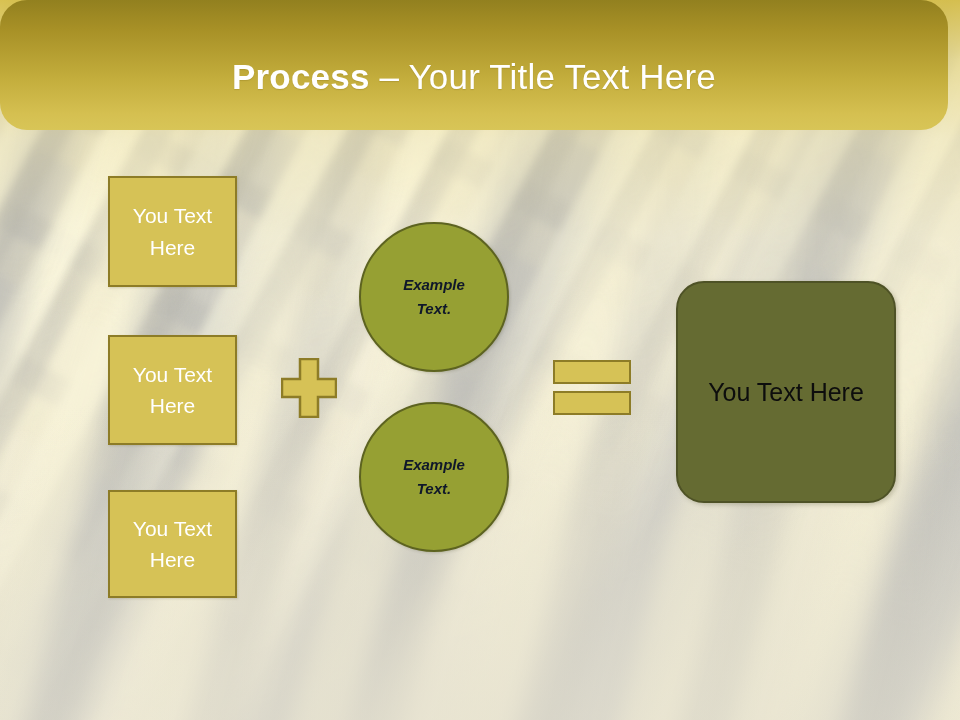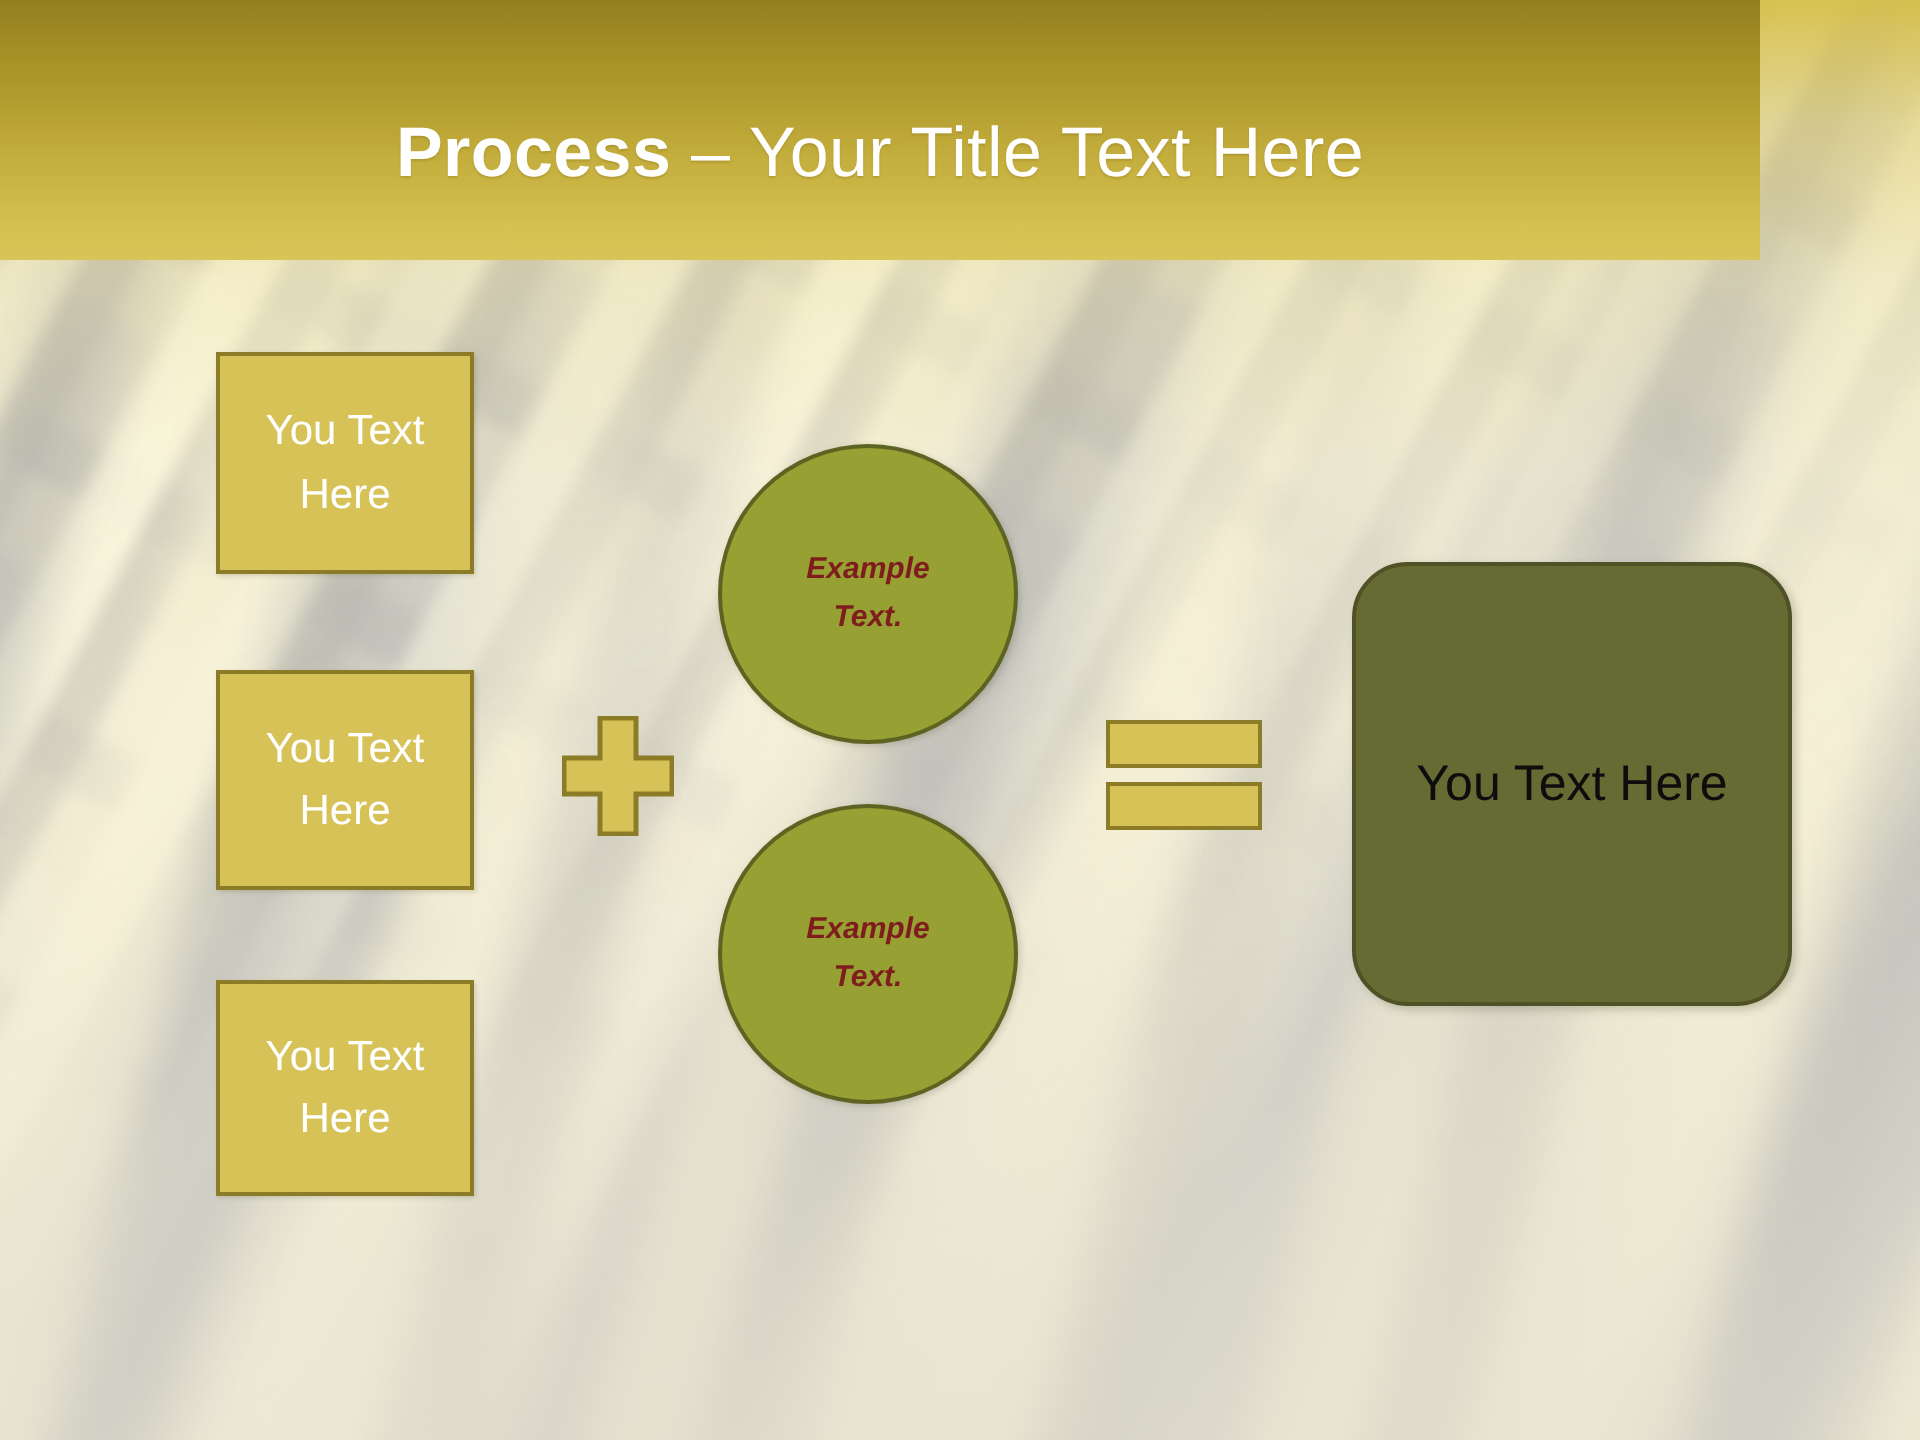--- a/index.html
+++ b/index.html
@@ -107,26 +107,27 @@
     background:
       radial-gradient(120% 80% at 50% 100%, rgba(226,222,206,0.55) 0%, rgba(226,222,206,0.0) 65%),
       linear-gradient(180deg, rgba(255,255,255,0.0) 55%, rgba(232,228,212,0.35) 100%);
   }
 
   
   .header {
     position: absolute;
     left: 0;
     top: 0;
-    width: 880px;
+    width: 948px;
     height: 130px;
     background: linear-gradient(180deg, #92801f 0%, #a79026 22%, #c3ad3c 60%, #d5c051 88%, #d8c557 100%);
     display: flex;
     align-items: center;
     justify-content: center;
+    border-radius: 27px;
   }
   .title {
     color: #ffffff;
     font-size: 35px;
     line-height: 1;
     letter-spacing: 0.2px;
     white-space: nowrap;
     margin-top: 22px;
     text-shadow: 0 1px 1px rgba(120,100,20,0.25);
   }
@@ -168,21 +169,21 @@
   .circle {
     position: absolute;
     box-sizing: border-box;
     border-radius: 50%;
     background: #96a033;
     border: 2px solid #5d6320;
     display: flex;
     align-items: center;
     justify-content: center;
     text-align: center;
-    color: #7f1d1d;
+    color: #0f172a;
     font-size: 15px;
     font-weight: bold;
     font-style: italic;
     line-height: 1.62;
     box-shadow: 1px 1px 3px rgba(70,70,30,0.22);
   }
 
   
   .equals {
     position: absolute;

